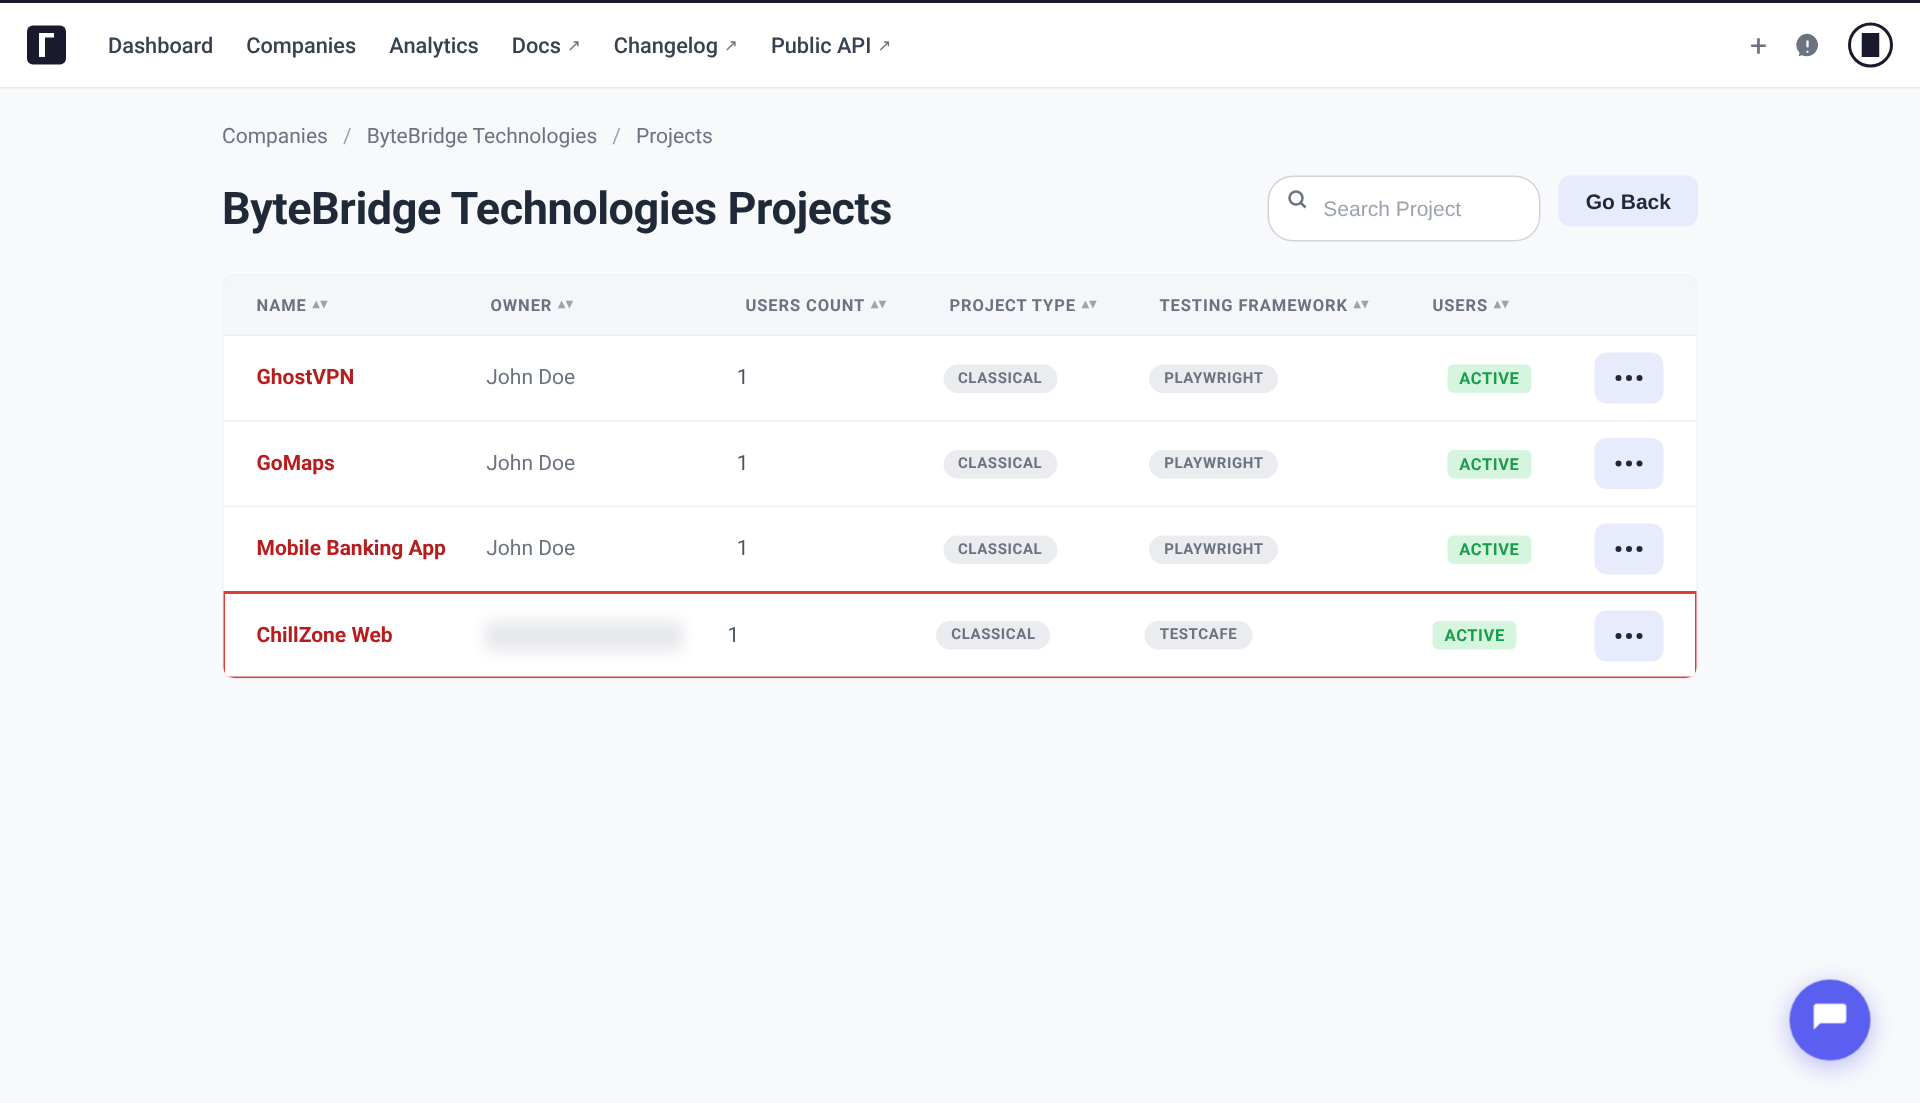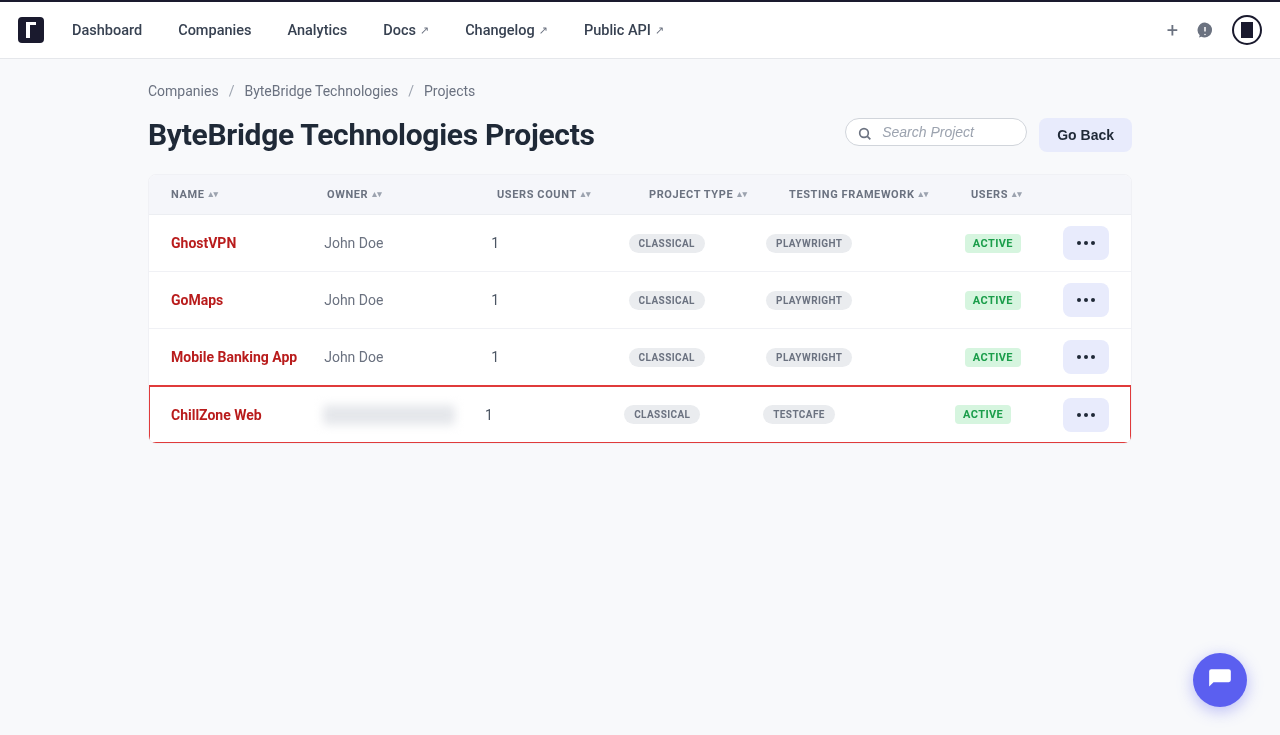--- a/index.html
+++ b/index.html
@@ -2,53 +2,53 @@
 <html><head>
 <meta charset="utf-8">
 <style>
 * { box-sizing: border-box; margin: 0; padding: 0; }
 body { font-family: -apple-system, BlinkMacSystemFont, "Segoe UI", Roboto, Helvetica, Arial, sans-serif; background: #f8f9fb; color: #1a1a1a; width: 1280px; height: 735px; overflow: hidden; }
 
 
 .topbar { height: 59px; background: #ffffff; border-top: 2px solid #1a1a2e; border-bottom: 1px solid #e5e7eb; display: flex; align-items: center; padding: 0 18px; }
 .logo { width: 26px; height: 26px; background: #1a1a2e; border-radius: 4px; margin-right: 28px; display:flex; align-items:center; justify-content:center;}
 .logo-inner { width: 10px; height: 16px; border-left: 4px solid #fff; border-top: 3px solid #fff; }
-.nav { display: flex; gap: 36px; }
+.nav { display: flex; gap: 22px; }
 .nav a { text-decoration: none; color: #374151; font-size: 14.5px; font-weight: 500; display:flex; align-items:center; gap:4px;}
 .nav a .ext { font-size: 11px; color:#6b7280; }
 .topbar-right { margin-left: auto; display:flex; align-items:center; gap:18px; }
 .plus-icon { font-size: 20px; color: #6b7280; line-height:1;}
 .help-icon { width:18px; height:18px; color:#6b7280; }
 .avatar { width: 30px; height: 30px; border-radius: 50%; border: 2px solid #1a1a2e; display:flex; align-items:center; justify-content:center; background:#fff;}
 .avatar-inner { width:12px; height:16px; background:#1a1a2e; clip-path: polygon(0 0,100% 0,100% 100%,0 100%); }
 
 
 .container { width: 984px; margin: 24px auto 0; }
 .breadcrumb { font-size: 14px; color: #6b7280; margin-bottom: 18px; display:flex; gap:10px; align-items:center; }
 .breadcrumb span.link { color: #6b7280; cursor:pointer; }
 .breadcrumb span.sep { color: #9ca3af; }
 .breadcrumb span.current { color:#6b7280; }
 
 .title-row { display:flex; align-items:center; margin-bottom: 22px; }
 .page-title { font-size: 30px; font-weight: 700; color: #1f2937; letter-spacing: -0.3px; }
 .title-actions { margin-left:auto; display:flex; gap:12px; }
 .search-box { position:relative; }
-.search-box input { width: 182px; height: 28px; border: 1px solid #d1d5db; border-radius: 17px; padding: 0 14px 0 36px; font-size: 14px; outline:none; color:#c2410c;font-style:italic; }
+.search-box input { width: 182px; height: 44px; border: 1px solid #d1d5db; border-radius: 17px; padding: 0 14px 0 36px; font-size: 14px; outline:none; color:#c2410c; }
 .search-box input::placeholder { color:#9ca3af; }
 .search-box .s-icon { position:absolute; left:12px; top:8px; color:#6b7280; }
 .goback-btn { height: 34px; padding: 0 18px; background: #e8ebfc; border:none; border-radius: 8px; font-size: 14px; font-weight:600; color:#1f2937; cursor:pointer; }
 
 
 .table { background:#ffffff; border:1px solid #f0f1f5; border-radius:8px; overflow:hidden; }
 .thead { display:flex; background:#f5f6fa; height:40px; align-items:center; padding:0 22px; border-bottom:1px solid #eceef2; }
 .th { font-size:11px; font-weight:700; letter-spacing:0.6px; color:#6b7280; display:flex; align-items:center; gap:4px; }
 .th .sort { font-size:9px; color:#9ca3af; line-height:0.7; display:flex; flex-direction:column; }
 .col-name { width:156px; }
 .col-owner { width:170px; }
-.col-users { width:152px; }
+.col-users { width:136px; }
 .col-type { width:140px; }
 .col-framework { width:182px;align-items:center; }
 .col-status { width:100px; }
 .col-act { flex:1; display:flex; justify-content:flex-end; }
 
 .trow { display:flex; align-items:center; height:57px; padding:0 22px; border-bottom:1px solid #f0f1f5; }
 .trow:last-child { border-bottom:none; }
 .trow.highlight { outline: 2px solid #e03b3b; outline-offset:-1px; position:relative; z-index:2;gap:30px;}
 .td { font-size:14px; color:#4b5563; }
 .td.name { font-weight:700; color:#b91c1c; width:156px; }

